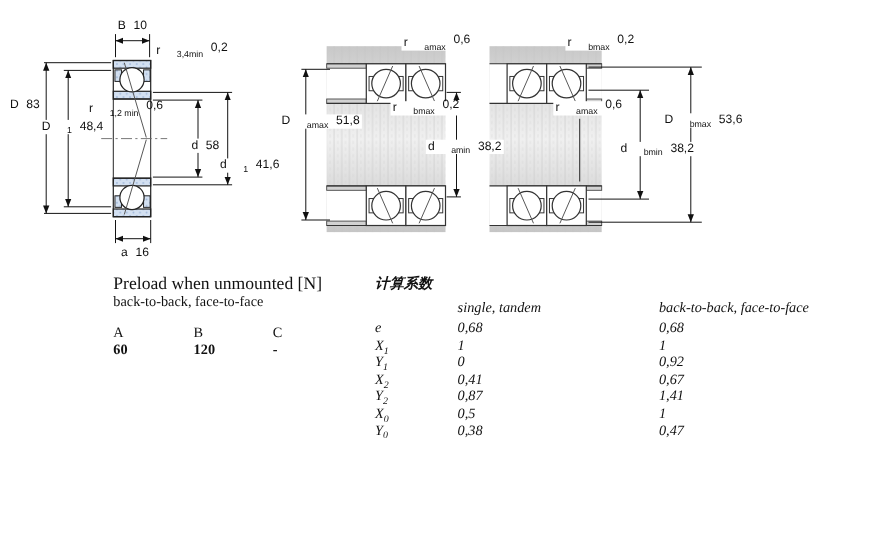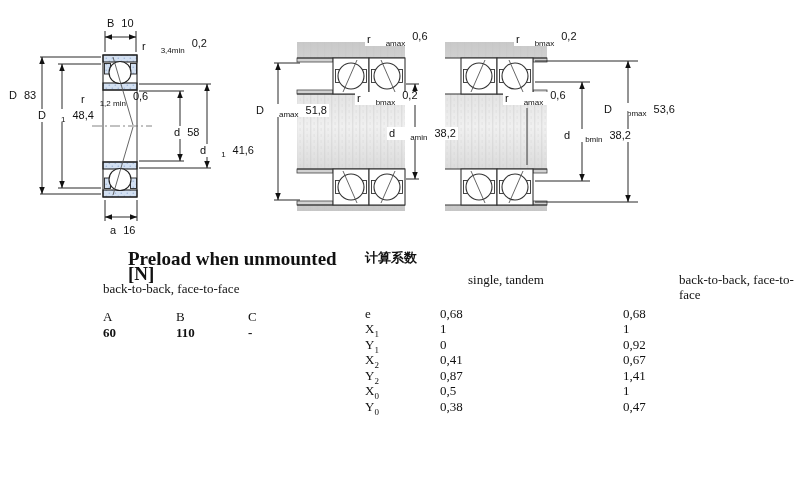--- a/index.html
+++ b/index.html
@@ -8,28 +8,28 @@
   svg.linework{position:absolute;left:0;top:0;}
   
   .dim{position:absolute;font-size:11px;line-height:13px;white-space:nowrap;color:#111;}
   .dim sub{font-size:8px;line-height:0;letter-spacing:0;margin-left:15px;}
   .dim .val{display:inline-block;margin-left:7px;}
   .dim.raised .val{position:relative;top:-3px;}
   .dim.wbg{background:#fff;padding:0 2px;}
   
   .serif{font-family:"Liberation Serif",serif;}
   .preload{position:absolute;left:103px;top:251px;width:250px;font-size:13px;line-height:15px;}
-  .preload .t{font-weight:bold;font-size:19px;margin-left:25px;}
+  .preload .t{font-weight:normal;font-size:16px;}
   .preload .grid{display:grid;grid-template-columns:73px 72px auto;}
   .preload .hdr{margin-top:13px;}
   .preload .vals{margin-top:1px;font-weight:bold;}
-  .factors{position:absolute;left:365px;top:250px;width:430px;font-size:13px;line-height:15.5px;}
+  .factors{position:absolute;left:341px;top:250px;width:430px;font-size:13px;line-height:15.5px;font-style:italic;}
   .factors .t{font-weight:bold;font-size:13px;font-family:"Liberation Sans","Liberation Serif",sans-serif;}
   .factors .grid{display:grid;grid-template-columns:75px 183px auto;}
-  .factors .hdr{margin-top:6px;gap:28px;}
+  .factors .hdr{margin-top:6px;}
   .factors .rows{margin-top:3px;}
   .factors sub{font-size:9px;line-height:0;}
 </style>
 </head>
 <body>
 
 <div class="page">
 
   <svg class="linework" width="800" height="245" viewBox="0 0 800 245">
     <defs>
@@ -197,21 +197,21 @@
   <div class="preload serif">
     <div class="t">Preload when unmounted [N]</div>
     <div>back-to-back, face-to-face</div>
     <div class="grid hdr">
       <span>A</span>
       <span>B</span>
       <span>C</span>
     </div>
     <div class="grid vals">
       <span>60</span>
-      <span>110</span>
+      <span>120</span>
       <span>-</span>
     </div>
   </div>
 
   <div class="factors serif">
     <div class="t">计算系数</div>
     <div class="grid hdr">
       <span></span>
       <span>single, tandem</span>
       <span>back-to-back, face-to-face</span>

